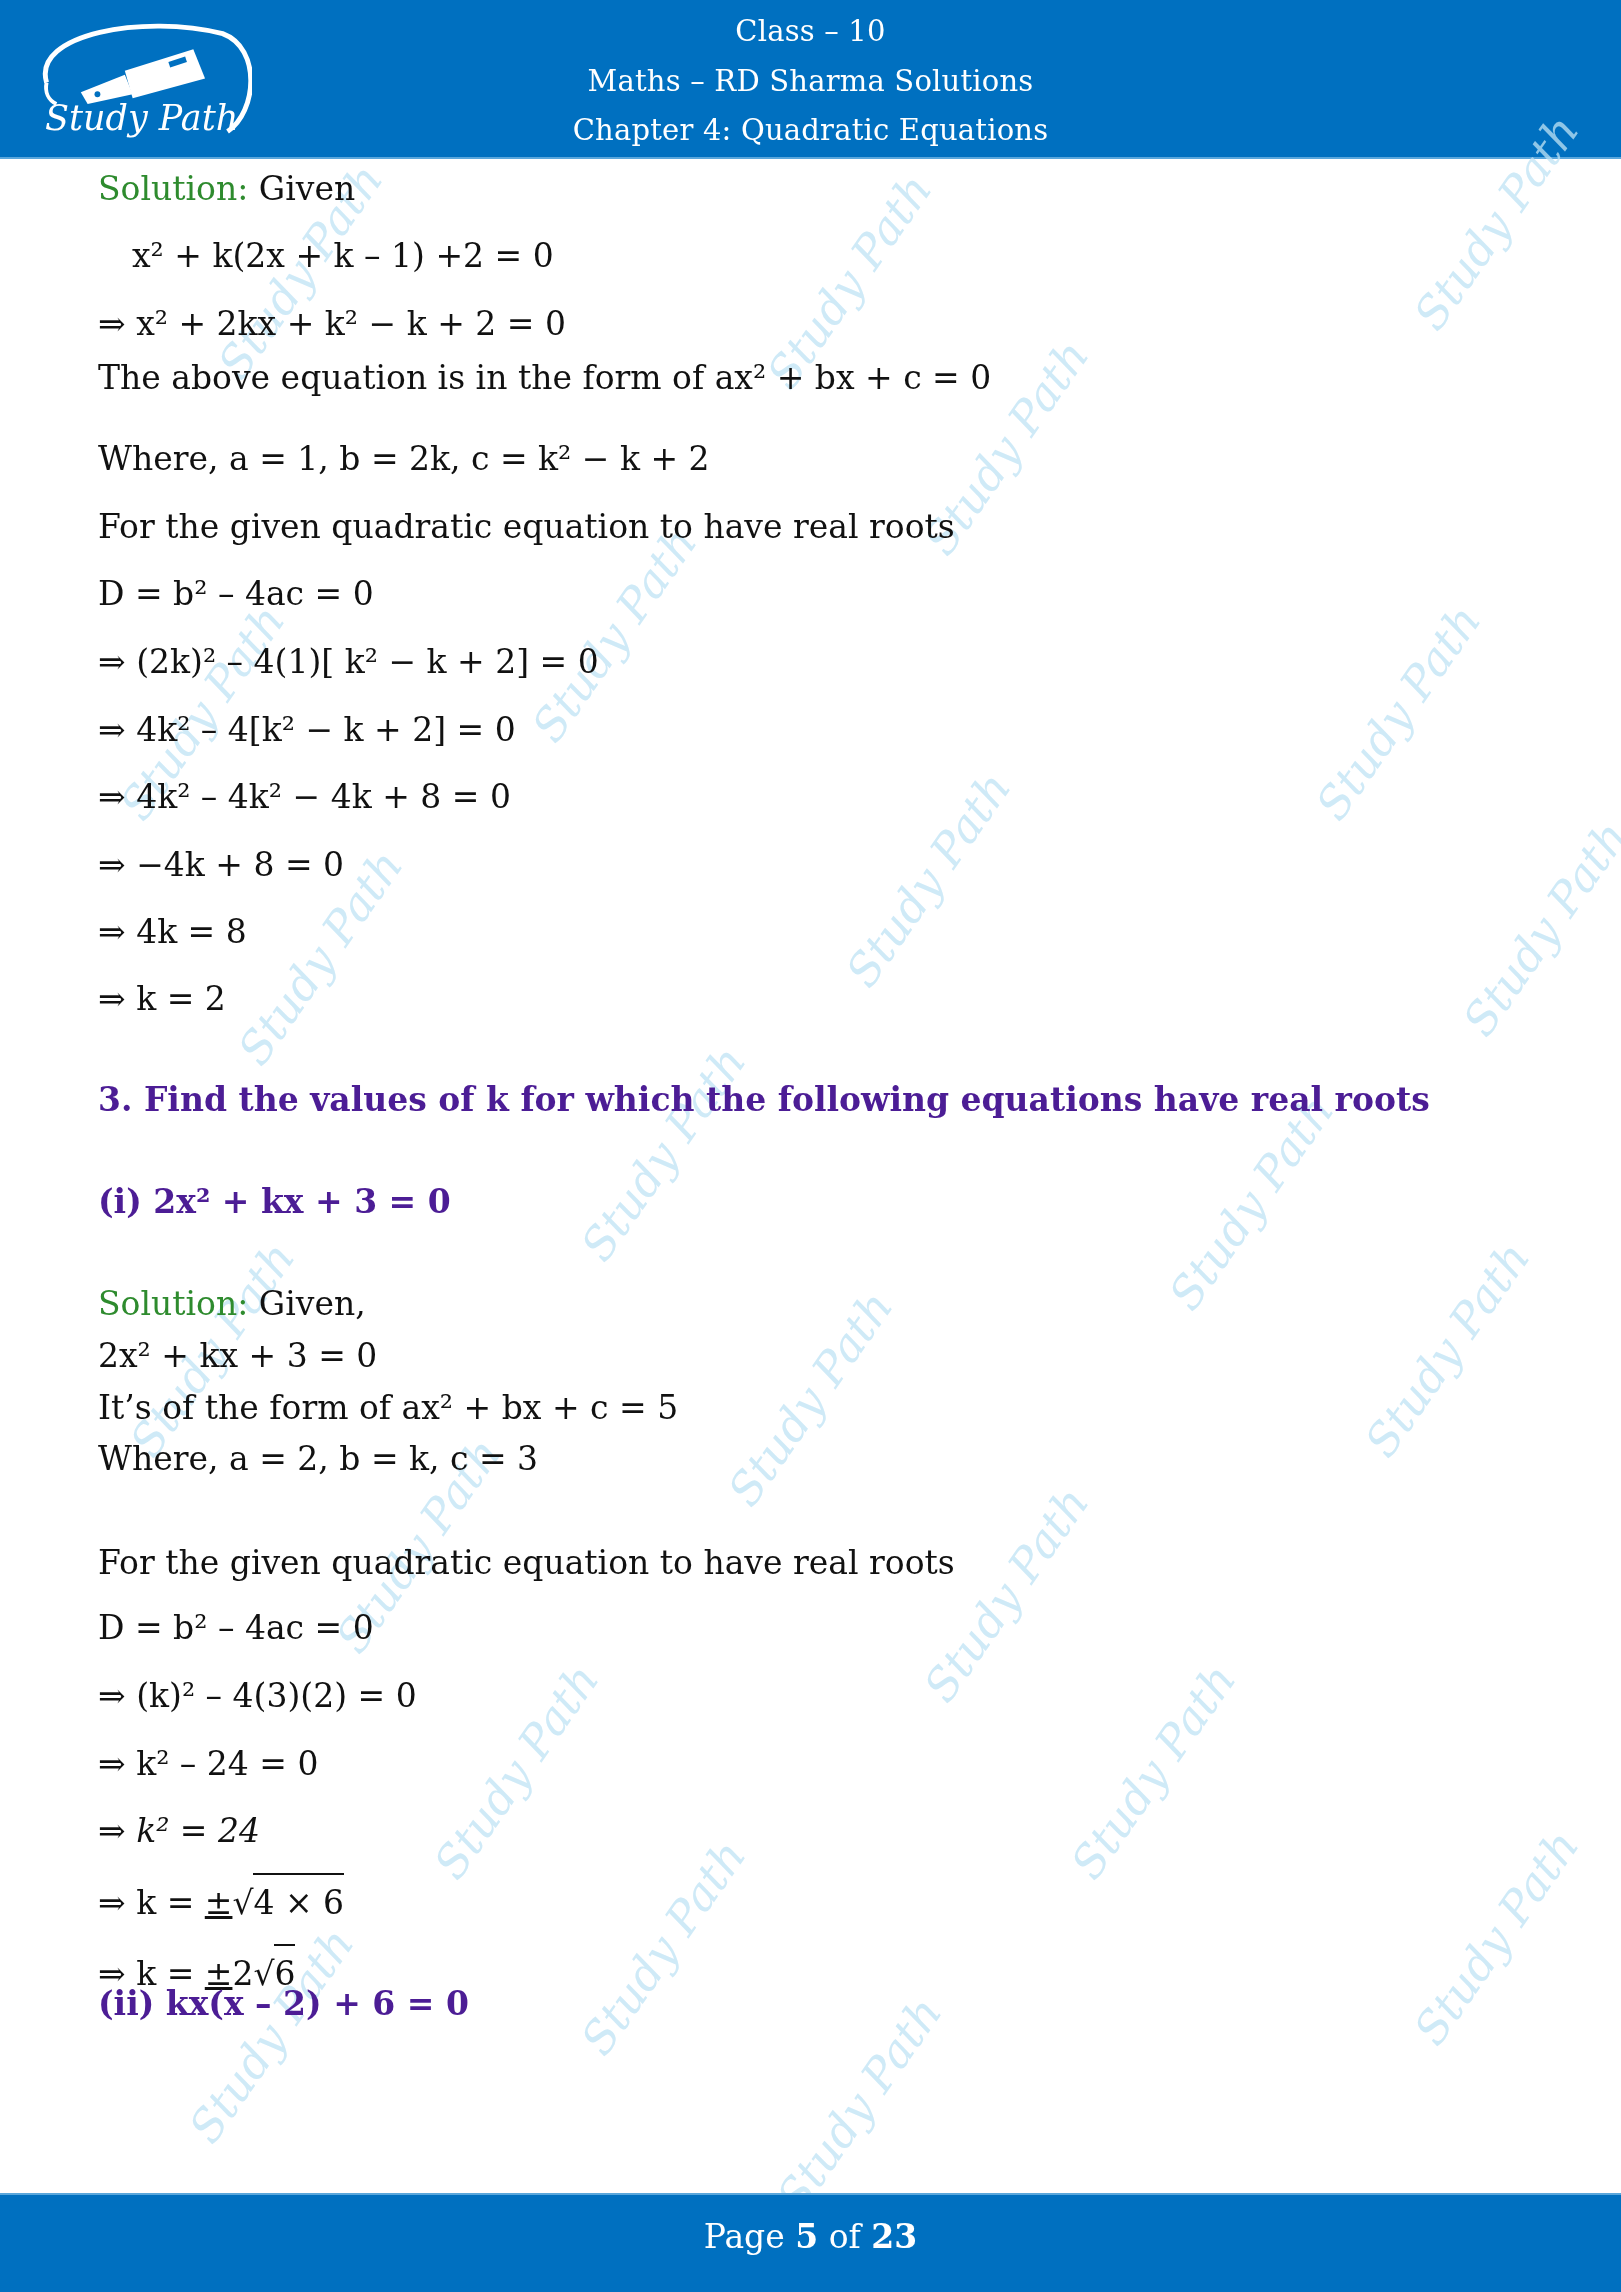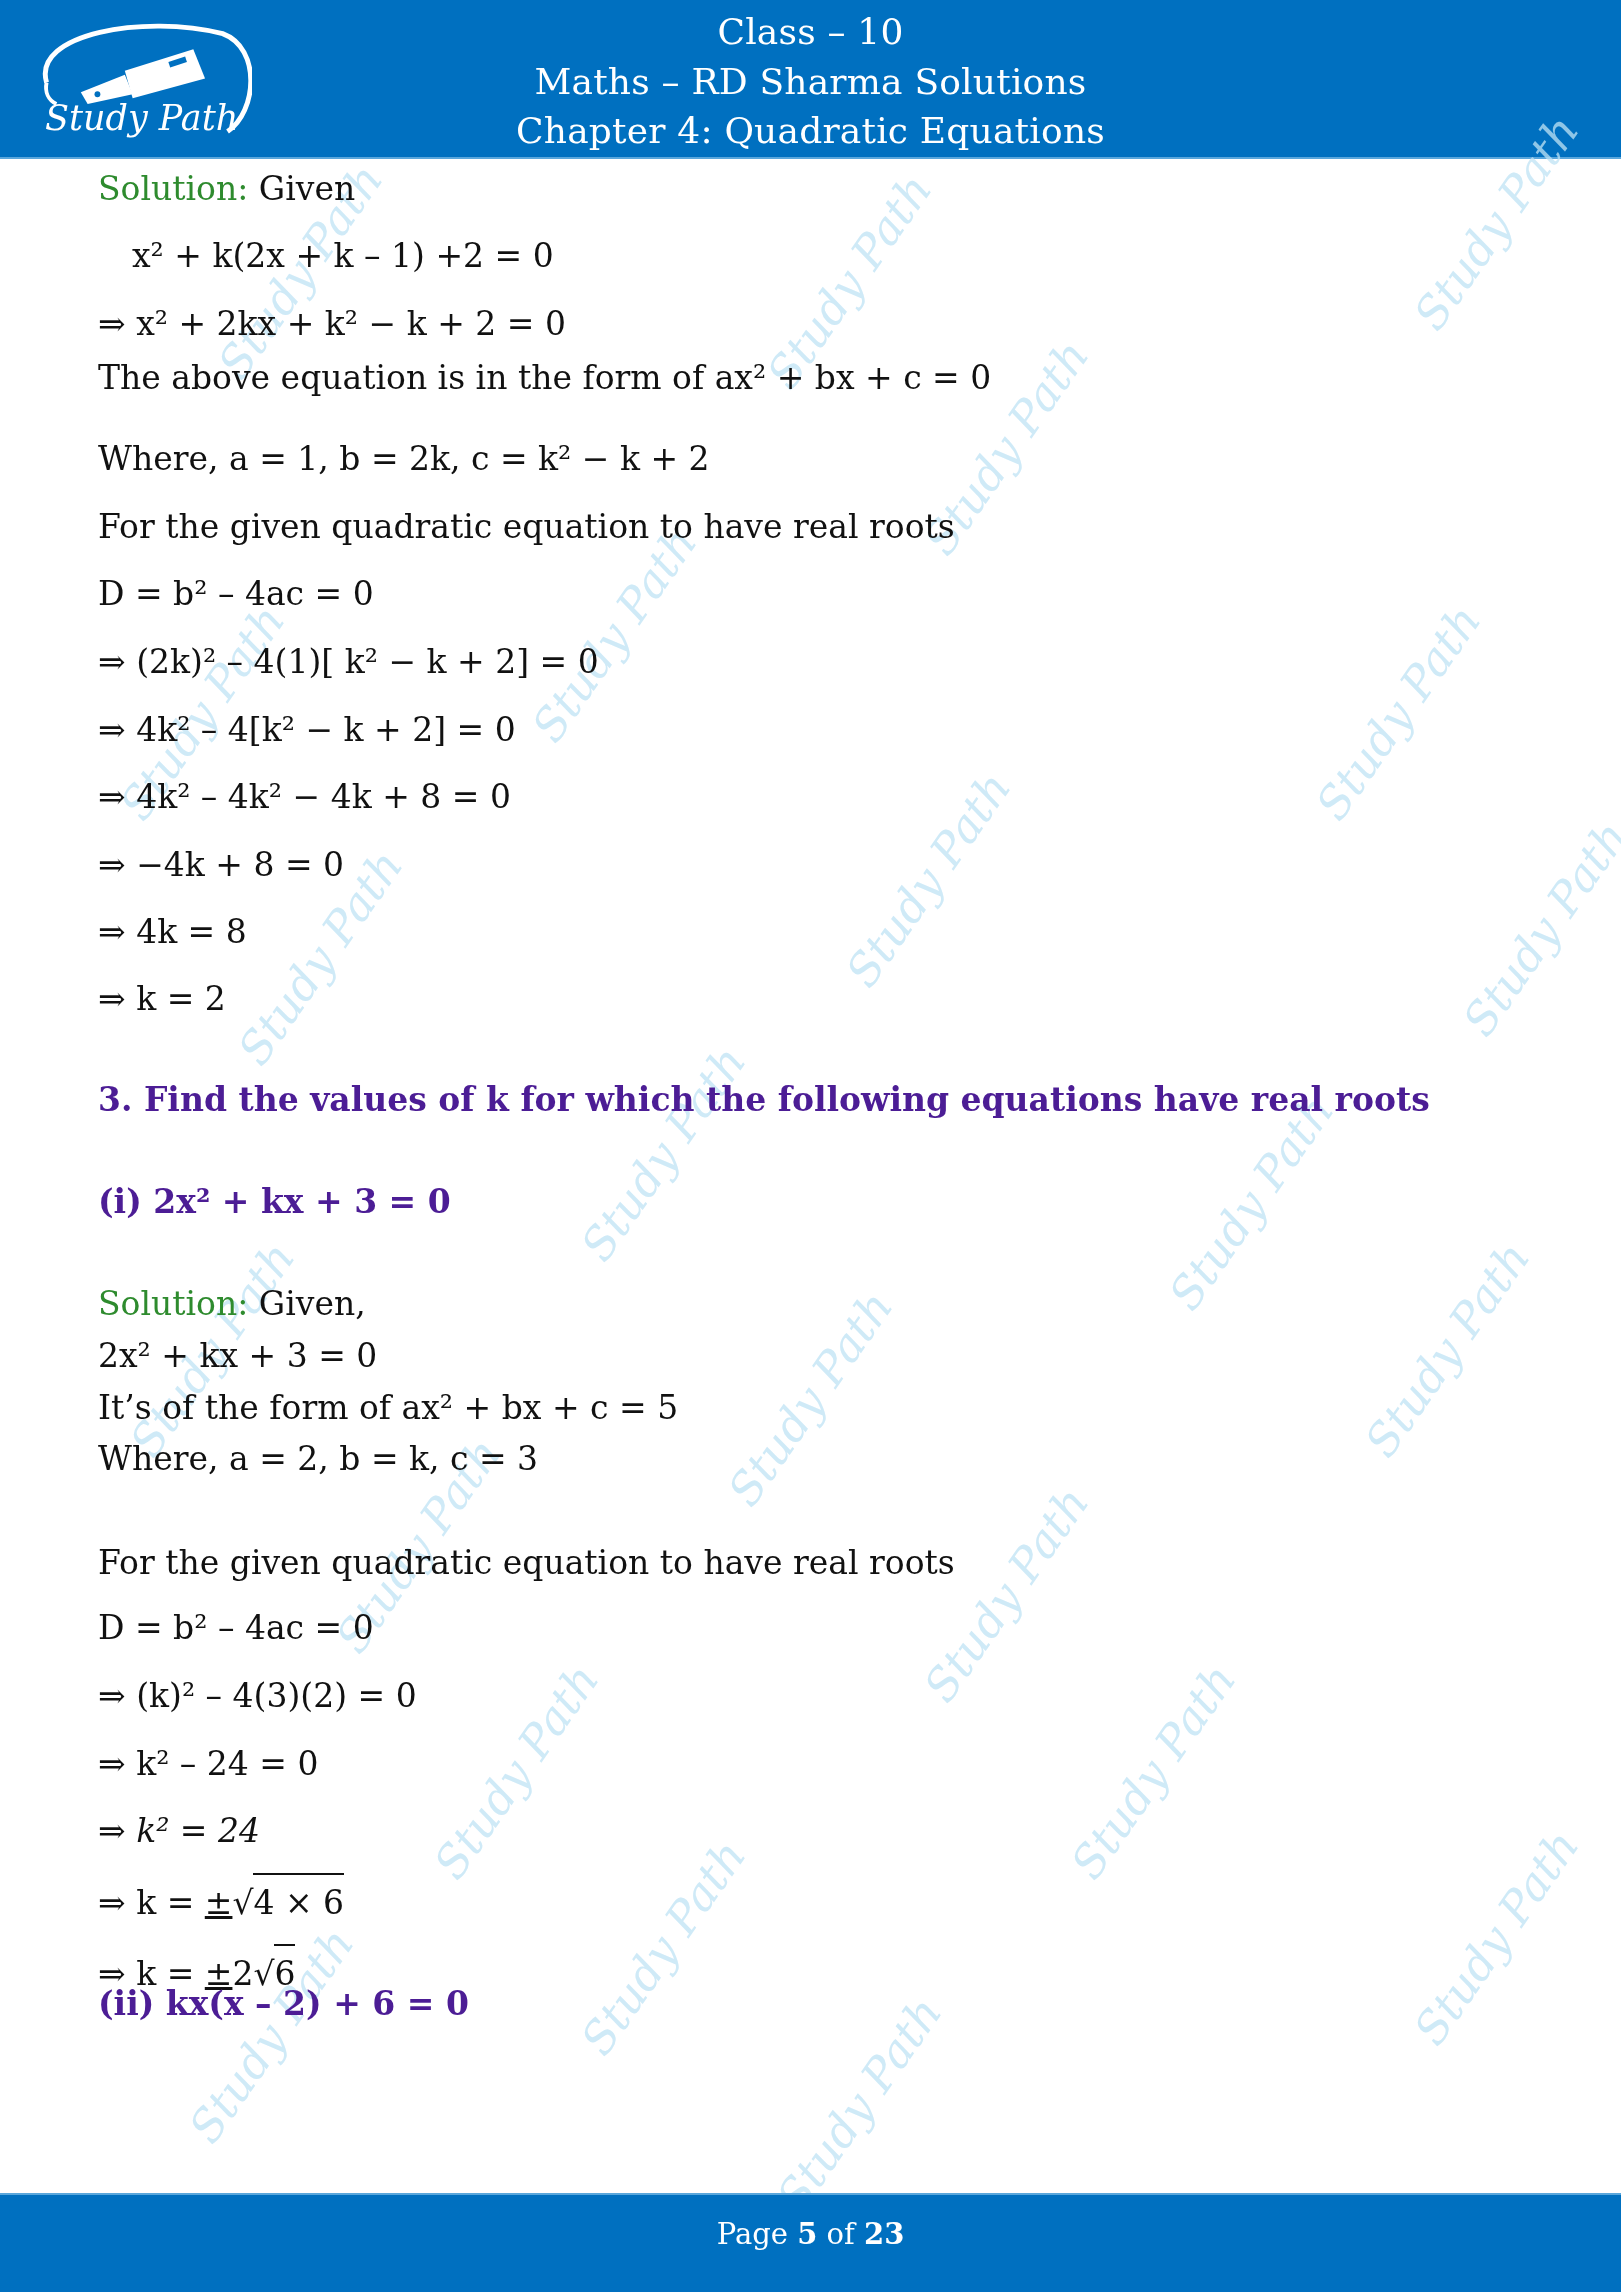--- a/index.html
+++ b/index.html
@@ -7,33 +7,33 @@
     width: 1621px; height: 2293px; position: relative; overflow: hidden;
     background: #ffffff;
     font-family: "DejaVu Serif", serif;
     color: #111;
   }
   .header {
     position: absolute; left: 0; top: 0; width: 1621px; height: 157px;
     background: #0070c0; color: #fff; border-bottom: 2.9px solid #5aa7dc;
   }
   .header .titles { position: absolute; left: 0; right: 0; top: 5.9px; text-align: center; }
-  .header .line { font-size: 36px; line-height: 49px; letter-spacing: 0.2px; }
+  .header .line { font-size: 29px; line-height: 49px; letter-spacing: 0.2px; }
   .header .line.l1 { line-height: 51px; }
   .logo { position: absolute; left: 27.4px; top: 13.7px; width: 225px; height: 137px; }
   .logo svg { width: 100%; height: 100%; }
   .logo-text {
     position: absolute; left: 17.6px; top: 84px; font-family: "DejaVu Serif", serif;
     font-style: italic; font-size: 35px; color: #fff; white-space: nowrap;
   }
   .footer {
     position: absolute; left: 0; top: 2193px; width: 1621px; height: 100px;
     background: #0070c0; color: #fff; border-top: 2.9px solid #5aa7dc;
   }
-  .footer .pg { position: absolute; left: 0; right: 0; top: 21.6px; text-align: center; font-size: 29px; }
+  .footer .pg { position: absolute; left: 0; right: 0; top: 21.6px; text-align: center; font-size: 33px; }
   .footer .pg b { font-weight: bold; }
   .content { position: absolute; left: 98px; top: 0; width: 1431px; }
   .ln { position: absolute; left: 0; font-size: 33px; white-space: nowrap; line-height: 39px; }
   .sol { color: #2e8b2e; font-weight: normal; }
   .q { font-weight: bold; color: #4c1d95; }
   .ul { text-decoration: underline; }
   .sqrt { border-top: 2px solid #111; padding-top: 8px; }
   .wm {
     position: absolute; font-family: "DejaVu Serif", serif; font-style: italic;
     color: #bfe3f5; font-size: 45px; transform: rotate(-55deg); white-space: nowrap;

